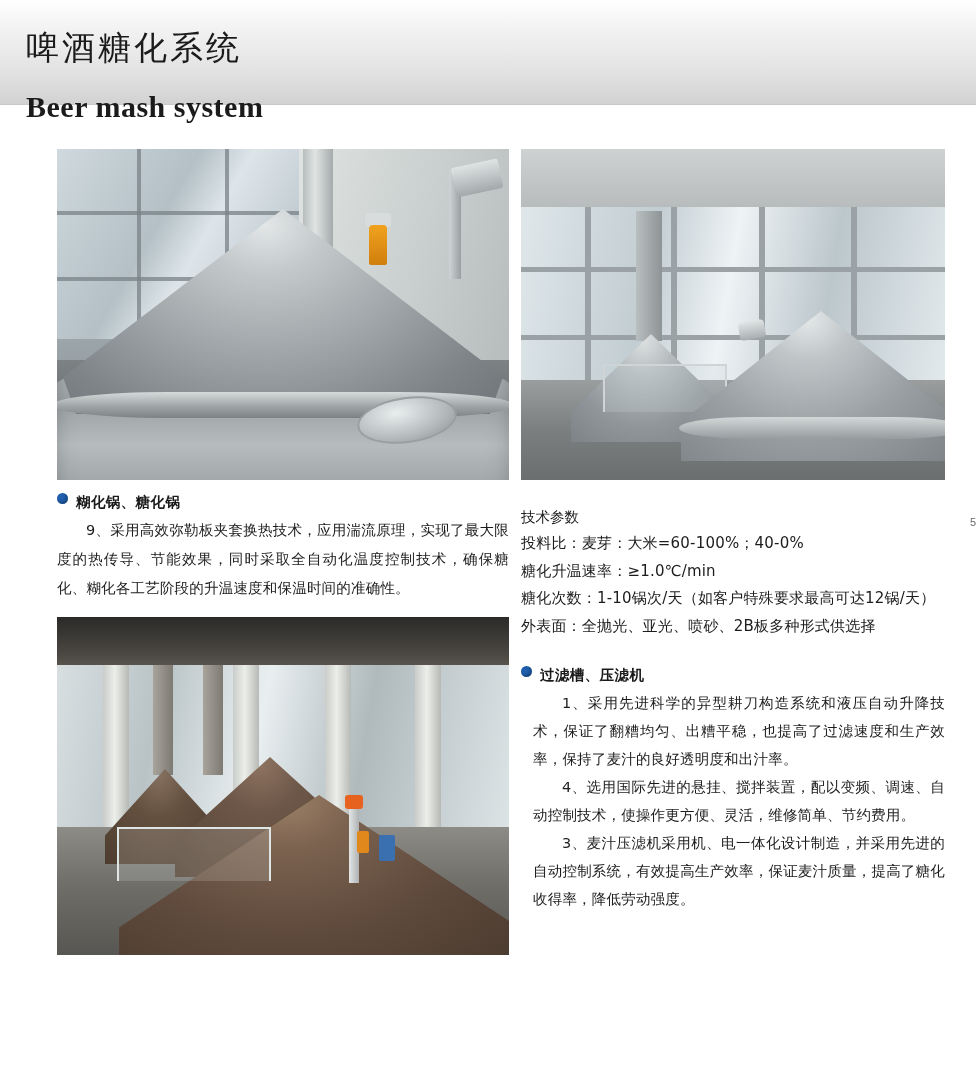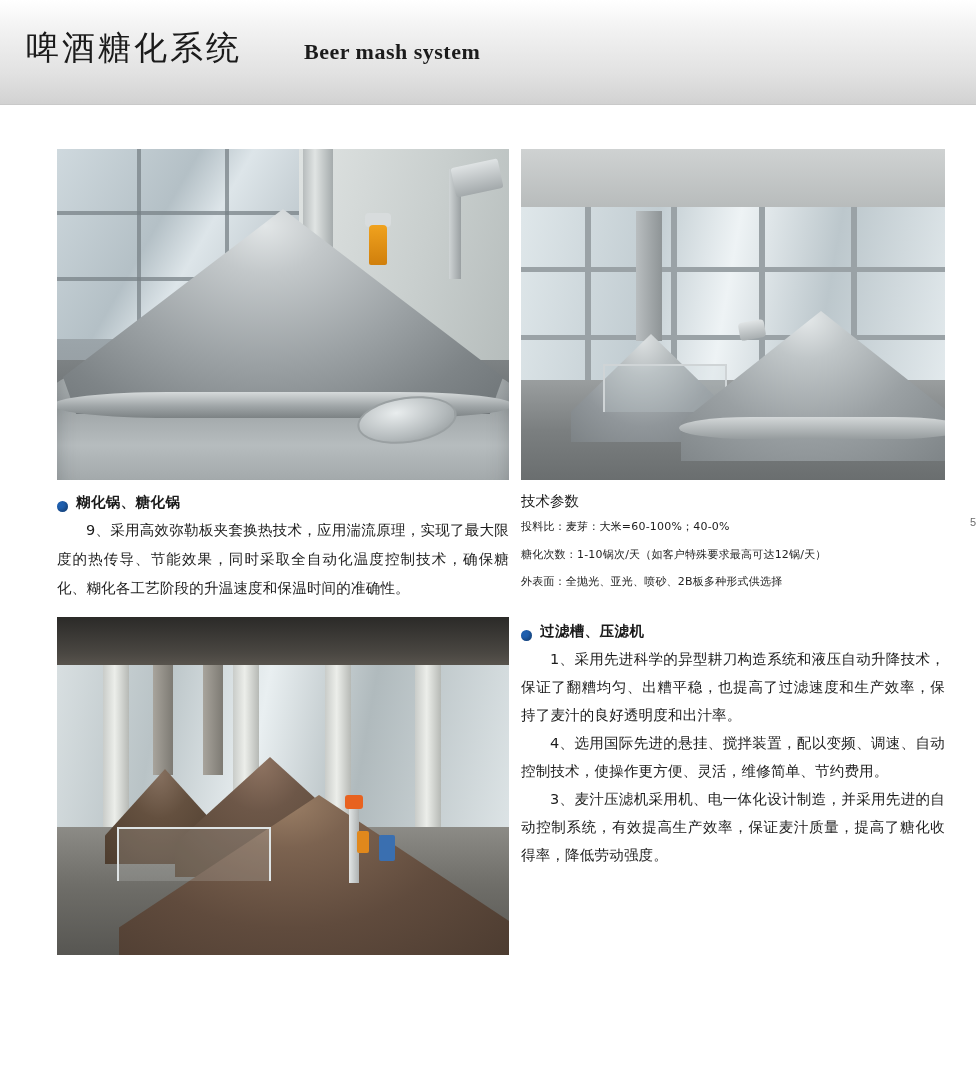--- a/index.html
+++ b/index.html
@@ -24,36 +24,36 @@
     height: 104px;
     background: linear-gradient(to bottom, #ffffff 0%, #f2f2f2 28%, #e2e2e2 70%, #d2d2d2 100%);
     border-bottom: 1px solid #c9c9c9;
   }
   .header-inner {
     position: absolute;
     left: 26px;
     top: 26px;
     display: flex;
     align-items: baseline;
-    gap: 26px;
+    gap: 19px;
+    flex-direction: column;
   }
   .title-cn {
     font-family: "DejaVu Sans", sans-serif;
     font-size: 33px;
     letter-spacing: 3px;
     color: #1b1b1b;
     font-weight: 400;
   }
   .title-en {
     font-family: "Liberation Serif", serif;
-    font-size: 22px;
+    font-size: 30px;
     font-weight: 700;
     letter-spacing: 0.5px;
     color: #1b1b1b;
-    margin-left: 36px;
   }
 
   
   .col-left {
     position: absolute;
     left: 57px;
     top: 149px;
     width: 452px;
   }
   .col-right {
@@ -243,21 +243,21 @@
     background:#3a6fb0; border-radius:2px;
   }
   .p3 .box-orange {
     position:absolute; left:300px; top:214px; width:12px; height:22px;
     background:#e0881c; border-radius:2px;
   }
 
   
   .section-head {
     display: flex;
-    align-items: flex-end;
+    align-items: flex-start;
     gap: 8px;
     margin-top: 13px;
     margin-bottom: 4px;
   }
   .bullet-dot {
     width: 11px; height: 11px;
     border-radius: 50%;
     background: #1f5fae;
     box-shadow: inset -2px -2px 3px rgba(0,0,0,.25);
     flex: none;
@@ -281,30 +281,30 @@
   }
   .spec-title {
     font-family: "DejaVu Sans", sans-serif;
     font-size: 14.5px;
     color: #1a1a1a;
     margin-bottom: 2px;
   }
   .spec-list { margin: 0; padding: 0; list-style: none; }
   .spec-list li {
     font-family: "DejaVu Sans", sans-serif;
-    font-size: 11px;
+    font-size: 15px;
     line-height: 28px;
     color: #1c1c1c;
     letter-spacing: .2px;
     white-space: nowrap;
   }
   .spec-list li .k { }
   .spec-list li.wrap { white-space: normal; line-height: 27px; }
-  .right-text-block { margin-top: 12px; }
-  .right-body p.body { line-height: 28px; }
+  .right-text-block { margin-top: 28px; }
+  .right-body p.body { line-height: 28px; margin-left: 12px; }
   .overflow-mark {
     position: absolute;
     right: 0;
     top: 516px;
     font-size: 11px;
     color: #6c6c6c;
   }
 </style>
 </head>
 <body>
@@ -385,20 +385,23 @@
     <div class="tankA-ring"></div>
     <div class="knob"></div>
   </div>
 
   <div class="right-text-block">
     <div class="spec-title">技术参数</div>
     <ul class="spec-list">
       <li>
         <span class="k">投料比：</span><span>麦芽：大米=60-100%；40-0%</span>
       </li>
+      <li>
+        <span class="k">糖化升温速率：</span><span>≥1.0℃/min</span>
+      </li>
       <li class="wrap">
         <span class="k">糖化次数：</span><span>1-10锅次/天（如客户特殊要求最高可达12锅/天）</span>
       </li>
       <li>
         <span class="k">外表面：</span><span>全抛光、亚光、喷砂、2B板多种形式供选择</span>
       </li>
     </ul>
   </div>
 
   <div class="section-head" style="margin-top:26px;">

